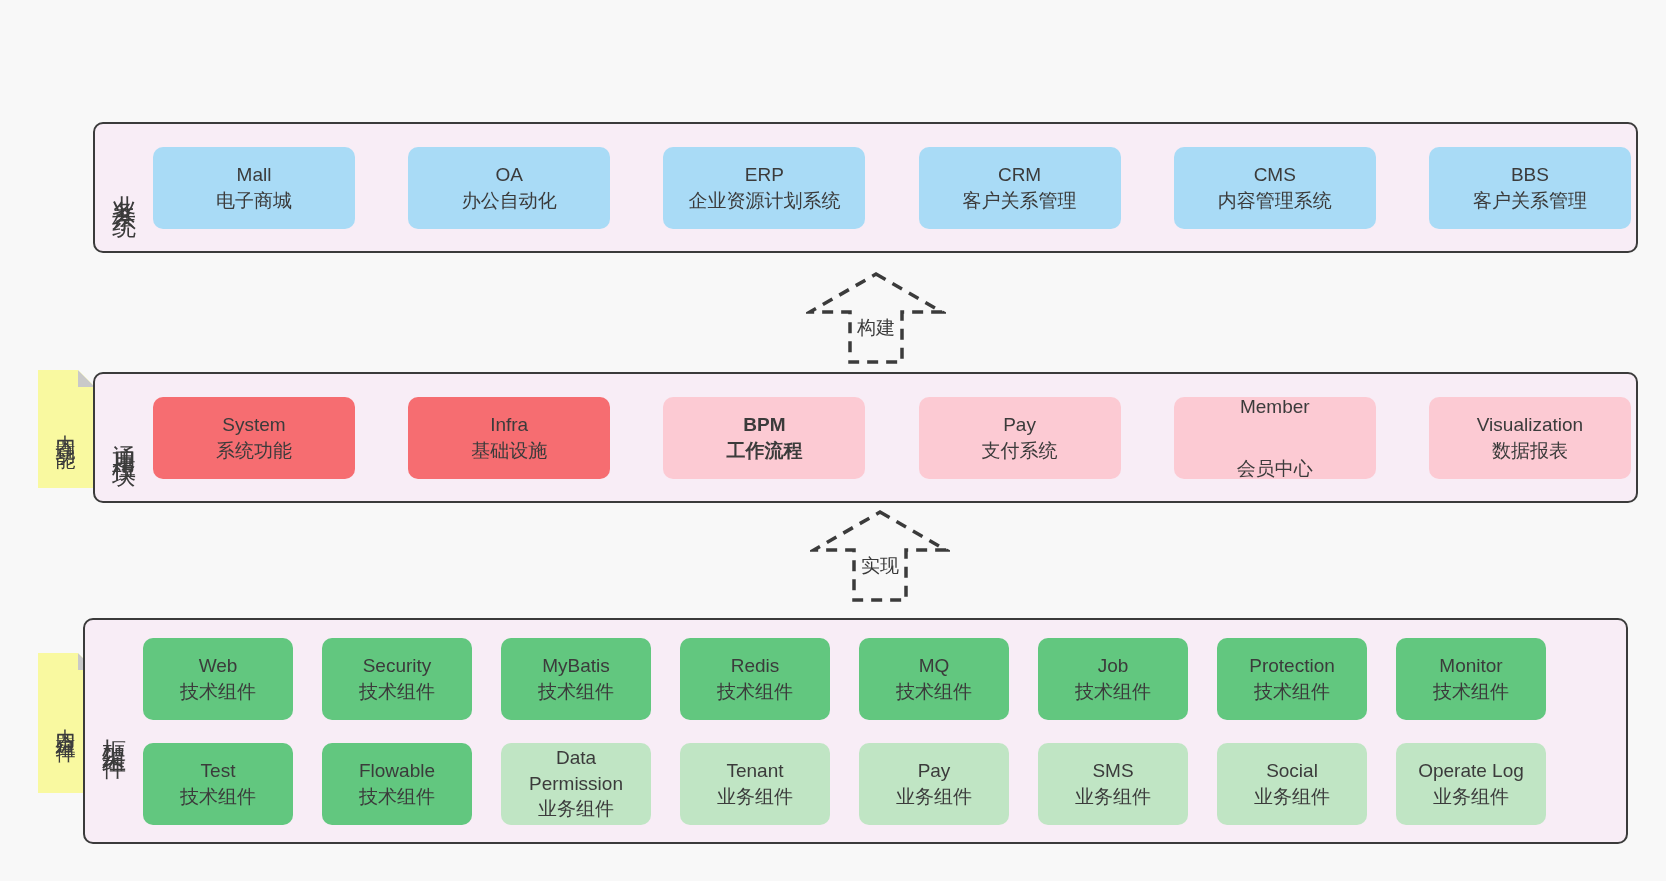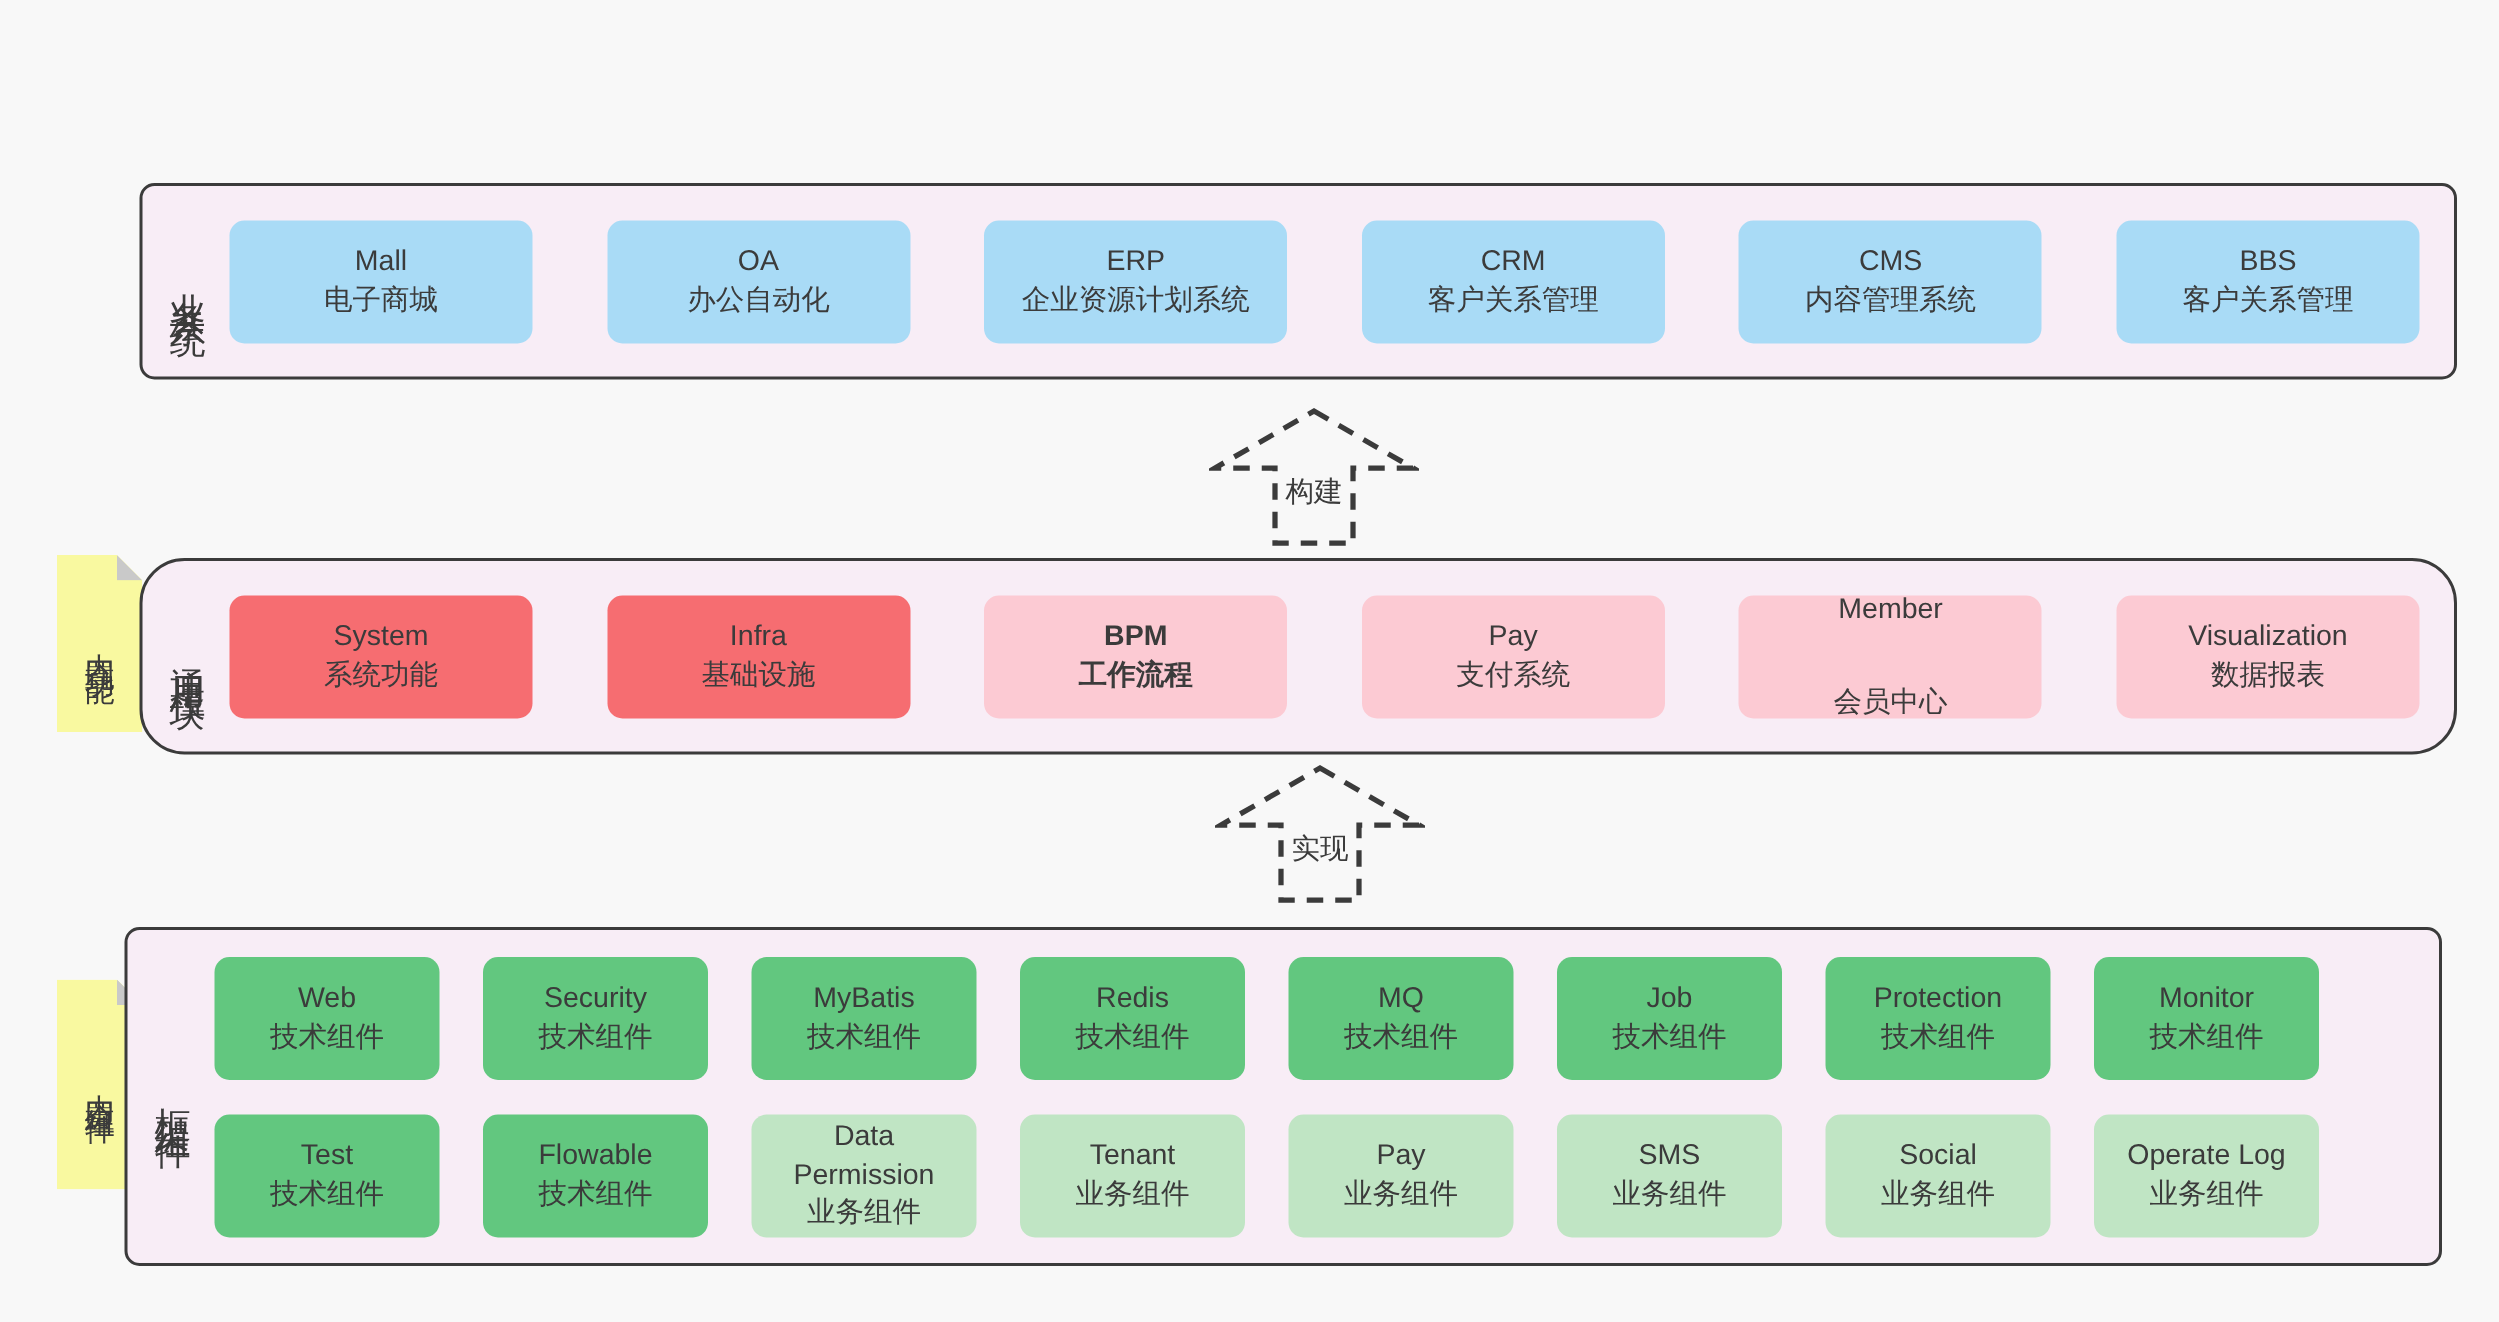--- a/index.html
+++ b/index.html
@@ -18,40 +18,40 @@
   .panel {
     position: absolute;
     box-sizing: border-box;
     background: var(--section-bg, #f8edf6);
     border: 2px solid var(--border, #3b3b3b);
     border-radius: 10px;
     display: flex;
     z-index: 1;
   }
   .panel-1 { left:93px; top:122px; width:1545px; height:131px; }
-  .panel-2 { left:93px; top:372px; width:1545px; height:131px;border-radius:30px; }
+  .panel-2 { left:93px; top:372px; width:1545px; height:131px; }
   .panel-3 { left:83px; top:618px; width:1545px; height:226px; }
   .v-label {
     flex: 0 0 58px;
     display: flex;
     align-items: center;
     justify-content: center;
     writing-mode: vertical-rl;
     text-orientation: upright;
     font-size: 24px;
     letter-spacing: 6px;
     color: var(--text, #3b3b3b);
   }
   .rows {
     flex: 1;
     display: flex;
     flex-direction: column;
     justify-content: center;
     gap: 23px;
-    padding-right: 23px;
+    padding-right: 5px;
   }
   .panel-3 .rows { padding-right: 80px; }
   .box-row {
     display: flex;
     justify-content: space-between;
   }
   .box {
     box-sizing: border-box;
     height: 82px;
     border-radius: 10px;

